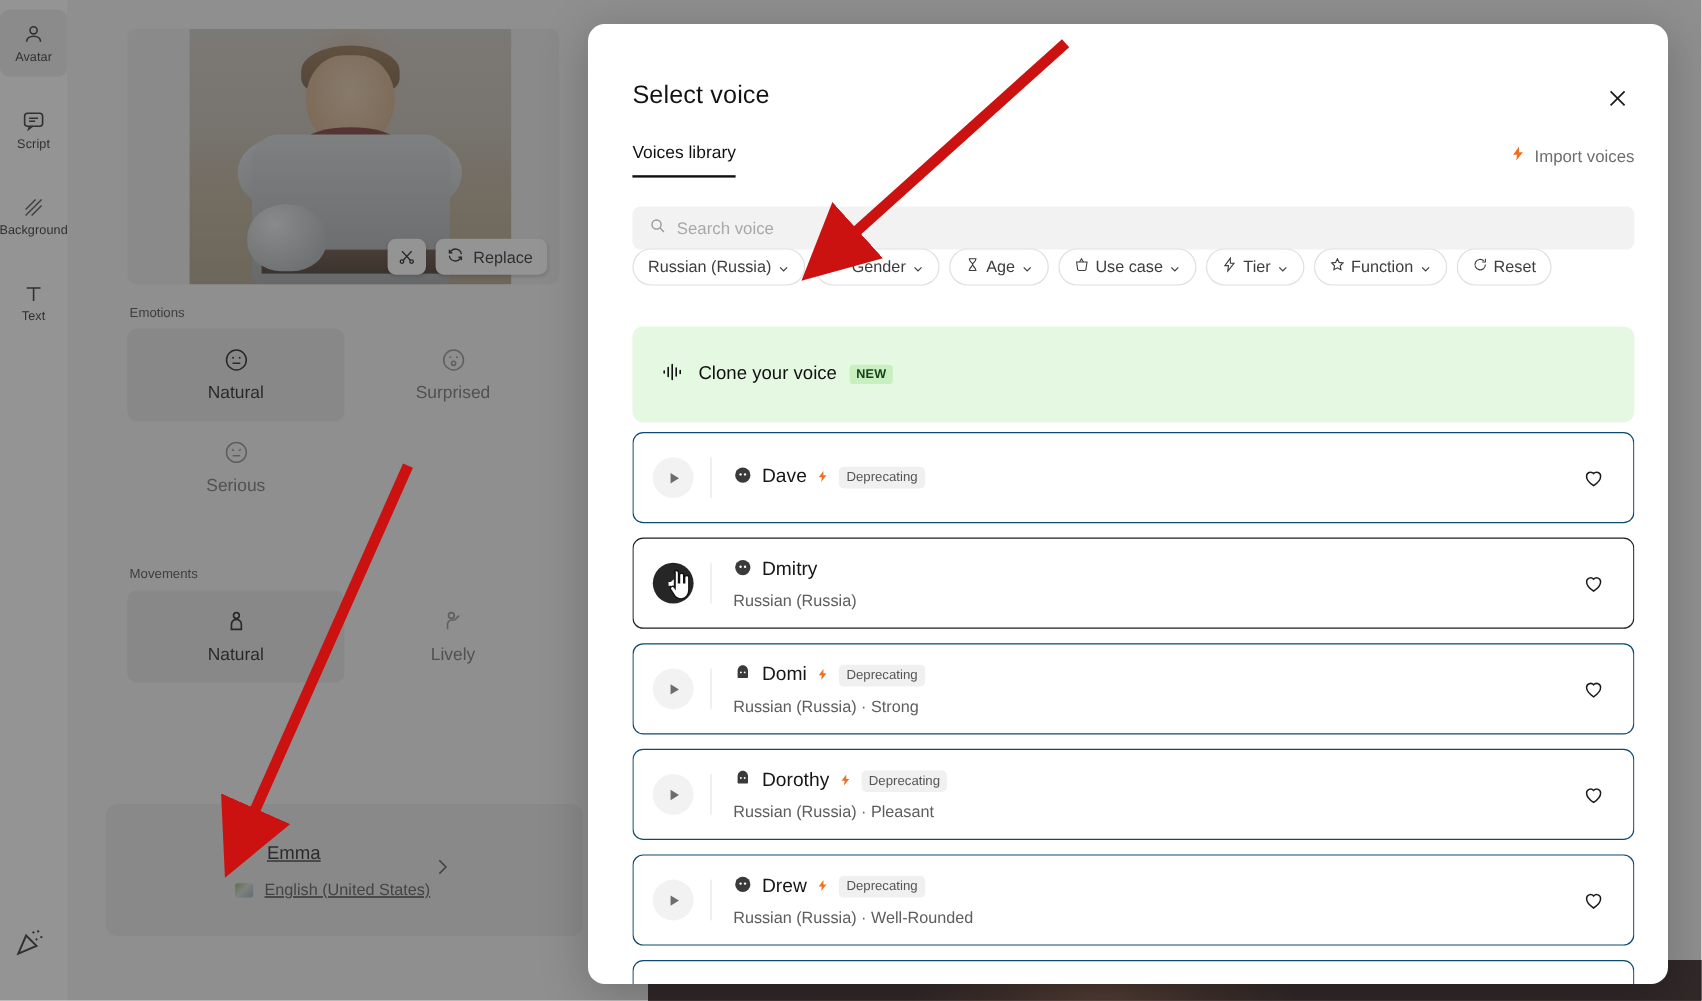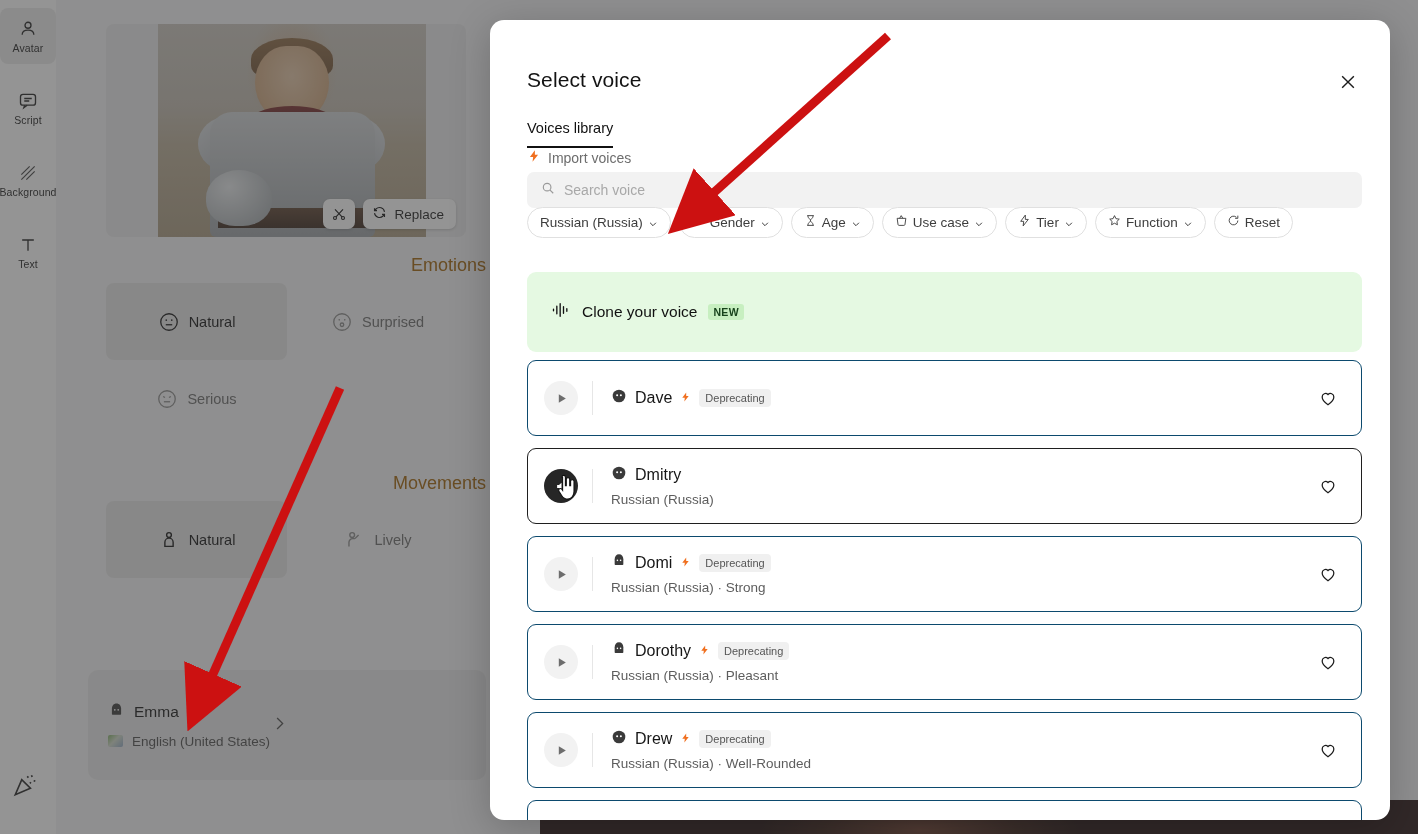--- a/index.html
+++ b/index.html
@@ -84,39 +84,39 @@
   .tool-sq {
     width: 32px; height: 30px; background: #fff; border-radius: 7px;
     display: flex; align-items: center; justify-content: center;
     box-shadow: 0 1px 3px rgba(0,0,0,.18); cursor: pointer;
   }
   .tool-replace {
     height: 30px; background: #fff; border-radius: 7px; padding: 0 12px 0 9px;
     display: flex; align-items: center; gap: 7px; font-size: 13.5px; color: #1a1a1a;
     box-shadow: 0 1px 3px rgba(0,0,0,.18); cursor: pointer;
   }
-  .sect-label { font-size: 18px; color: #a16207; margin: 0 0 7px 20px; text-align: right; }
+  .sect-label { font-size: 11px; color: #404040; margin: 0 0 7px 20px; }
   .grid2 { display: grid; grid-template-columns: 1fr 1fr; gap: 0; margin: 0 18px; }
   .opt {
-    height: 77px; display: flex; flex-direction: row; align-items: center;
+    height: 77px; display: flex; flex-direction: column; align-items: center;
     justify-content: center; gap: 9px; border-radius: 8px; cursor: pointer;
     font-size: 14.5px; color: #6a6a6a;
   }
   .opt.sel { background: #e4e4e5; color: #111; }
   .opt-ico { height: 22px; display:flex; align-items:center; }
   .pos-row {
     display:flex; align-items:center; justify-content: space-between;
     margin: 14px 18px 0 18px;
   }
   .pos-icons { display:flex; gap: 14px; }
   .pos-btn { width: 26px; height: 26px; display:flex; align-items:center; justify-content:center; cursor:pointer; }
   .voice-card {
     position:absolute; left: 0px; top: 660px; width: 398px; height: 110px;
     background: #e7e7e8; border-radius: 10px; padding: 22px 20px;
-    display:flex; align-items:center; justify-content: flex-start; cursor:pointer;
+    display:flex; align-items:center; justify-content: center; cursor:pointer;text-decoration:underline;
   }
   .vc-name { display:flex; align-items:center; gap: 9px; font-size: 15.5px; color:#141414; }
   .vc-lang { display:flex; align-items:center; gap: 9px; font-size: 13.5px; color:#4d4d4d; margin-top: 11px; }
   .flag-sq { width:15px; height:12px; border-radius:2px;
     background: linear-gradient(135deg,#7fae63 0%, #cfd9c8 45%, #8fa7c4 100%); }
 
   
   .anno { position: absolute; inset: 0; pointer-events: none; }
 
   
@@ -130,21 +130,21 @@
   .modal-title {
     position:absolute; left: 37px; top: 48px;
     font-size: 21px; font-weight: 400; color:#131313; letter-spacing:.1px;
   }
   .modal-close {
     position:absolute; right: 28px; top: 48px; width: 28px; height: 28px;
     display:flex; align-items:center; justify-content:center; cursor:pointer;
   }
   .tabs-row {
     position:absolute; left: 37px; right: 28px; top: 100px; height: 38px;
-    display:flex; align-items:flex-start; justify-content: space-between; flex-direction: column;
+    display:flex; align-items:flex-start; justify-content: space-between;
   }
   .tab {
     font-size: 14.5px; color:#111; padding-bottom: 10px; cursor:pointer;
     border-bottom: 2px solid #111;
   }
   .import-link {
     display:flex; align-items:center; gap: 7px; font-size: 14px;
     color:#6d6d6d; cursor:pointer;
   }
   .search-box {

